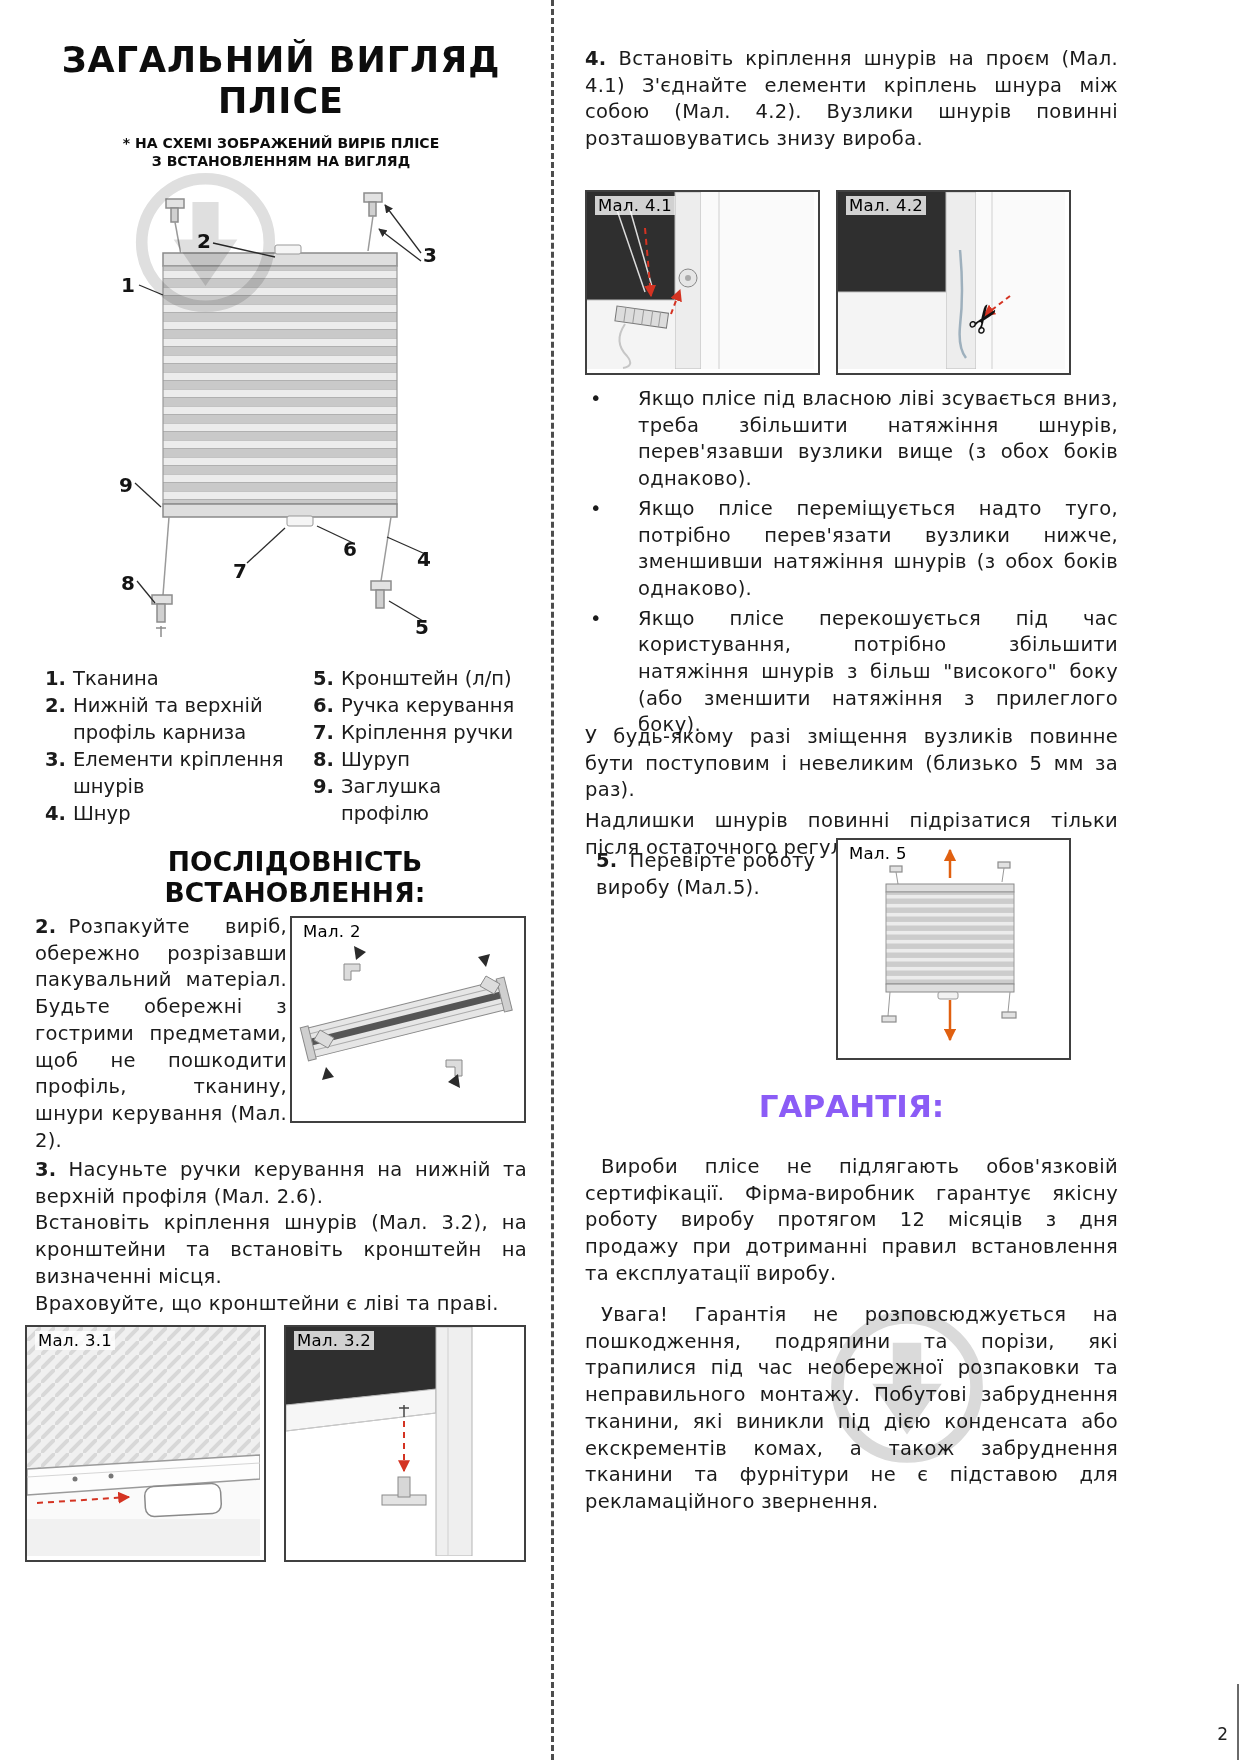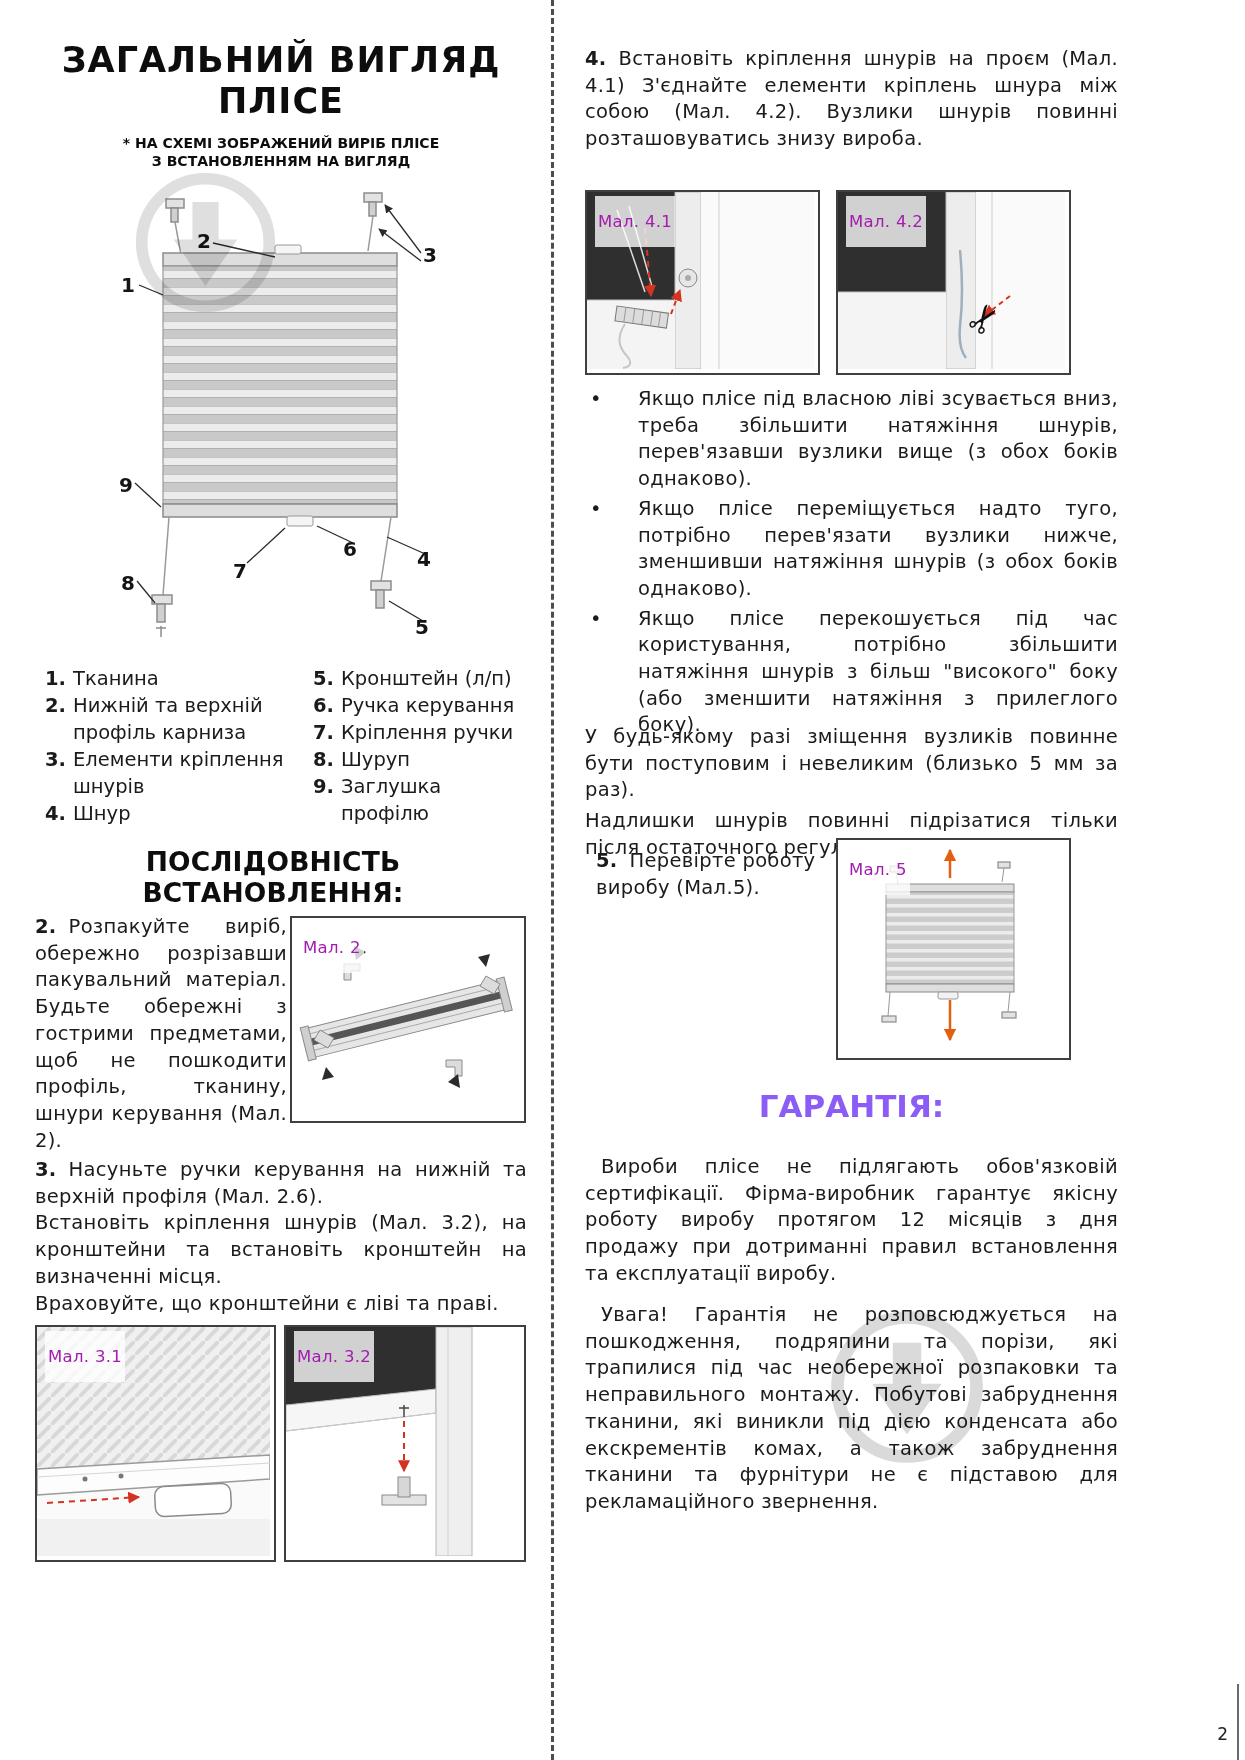--- a/index.html
+++ b/index.html
@@ -15,36 +15,36 @@
   .diagram{position:absolute;left:35px;top:185px;width:492px;height:478px;}
   .diagram svg{position:absolute;left:0;top:0;}
   .diagram .num{position:absolute;font-size:20px;font-weight:600;color:#141414;}
 
   .legend{position:absolute;left:45px;top:666px;width:482px;display:flex;font-size:19.5px;line-height:1.38;}
   .lg-col1{width:268px;}
   .lg-col2{width:214px;}
   .lg-item{position:relative;padding-left:28px;}
   .lg-num{position:absolute;left:0;font-weight:700;}
 
-  .seq-heading{position:absolute;left:22px;top:846px;width:502px;text-align:center;
+  .seq-heading{position:absolute;left:44px;top:846px;width:502px;text-align:center;
                font-size:26.5px;font-weight:800;letter-spacing:.2px;color:#0d0d0d;}
 
   .body-txt{font-size:19.5px;line-height:1.37;letter-spacing:.3px;text-align:justify;}
   .stepnum{font-weight:700;margin-right:12px;}
 
   .step2{position:absolute;left:35px;top:914px;width:252px;}
   .step3{position:absolute;left:35px;top:1157px;width:492px;}
   .step3 p{margin:0;}
 
   .figbox{position:absolute;border:2px solid #404040;background:#fff;}
   .figbox svg{display:block;}
   .fig-label{position:absolute;top:4px;left:8px;font-size:16.5px;letter-spacing:.3px;
-             background:rgba(255,255,255,.78);padding:16px 3px;z-index:2;color:#a21caf;}
+             background:rgba(255,255,255,.78);padding:0 3px;z-index:2;color:#000000;}
   .fig2{left:290px;top:916px;width:232px;height:203px;}
-  .fig31{left:35px;top:1325px;width:237px;height:233px;}
+  .fig31{left:25px;top:1325px;width:237px;height:233px;}
   .fig32{left:284px;top:1325px;width:238px;height:233px;}
   .fig41{left:585px;top:190px;width:231px;height:181px;}
   .fig42{left:836px;top:190px;width:231px;height:181px;}
   .fig5{left:836px;top:838px;width:231px;height:218px;}
 
   .step4{position:absolute;left:585px;top:46px;width:533px;}
   .bullets{position:absolute;left:585px;top:386px;width:533px;}
   .bullet{display:flex;margin-bottom:3px;}
   .bullet .mk{width:48px;flex:none;padding-left:5px;}
   .bullet .tx{flex:1;text-align:justify;}

